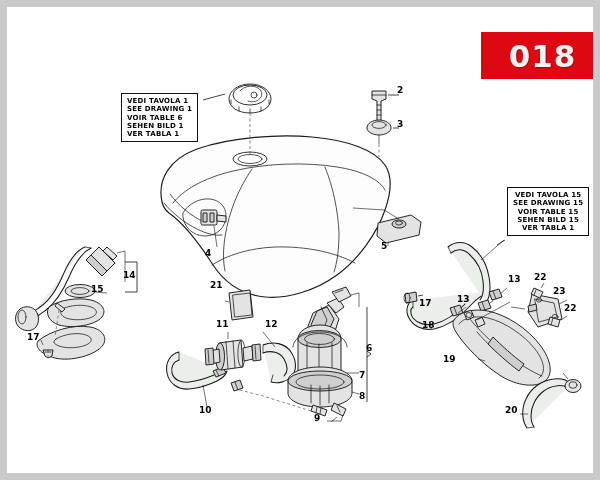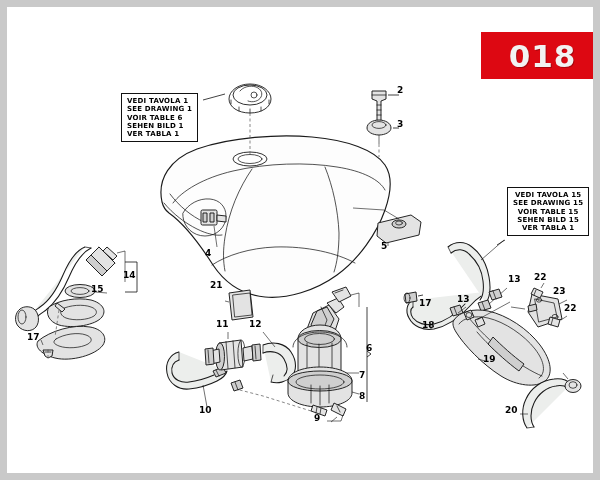--- a/index.html
+++ b/index.html
@@ -368,29 +368,29 @@
         <div class="num" style="left: 390px; top: 79px;">2</div>
         <div class="num" style="left: 390px; top: 113px;">3</div>
         <div class="num" style="left: 198px; top: 242px;">4</div>
         <div class="num" style="left: 374px; top: 235px;">5</div>
         <div class="num" style="left: 359px; top: 337px;">6</div>
         <div class="num" style="left: 352px; top: 364px;">7</div>
         <div class="num" style="left: 352px; top: 385px;">8</div>
         <div class="num" style="left: 307px; top: 407px;">9</div>
         <div class="num" style="left: 192px; top: 399px;">10</div>
         <div class="num" style="left: 209px; top: 313px;">11</div>
-        <div class="num" style="left: 242px; top: 313px;">12</div>
+        <div class="num" style="left: 258px; top: 313px;">12</div>
         <div class="num" style="left: 501px; top: 268px;">13</div>
         <div class="num" style="left: 450px; top: 288px;">13</div>
         <div class="num" style="left: 116px; top: 264px;">14</div>
         <div class="num" style="left: 84px; top: 278px;">15</div>
         <div class="num" style="left: 20px; top: 326px;">17</div>
         <div class="num" style="left: 412px; top: 292px;">17</div>
         <div class="num" style="left: 415px; top: 314px;">18</div>
-        <div class="num" style="left: 476px; top: 348px;">19</div>
+        <div class="num" style="left: 436px; top: 348px;">19</div>
         <div class="num" style="left: 498px; top: 399px;">20</div>
         <div class="num" style="left: 203px; top: 274px;">21</div>
         <div class="num" style="left: 527px; top: 266px;">22</div>
         <div class="num" style="left: 557px; top: 297px;">22</div>
         <div class="num" style="left: 546px; top: 280px; text-align: center;">23</div>
       </div>
 
   </div>
 </div>
 

